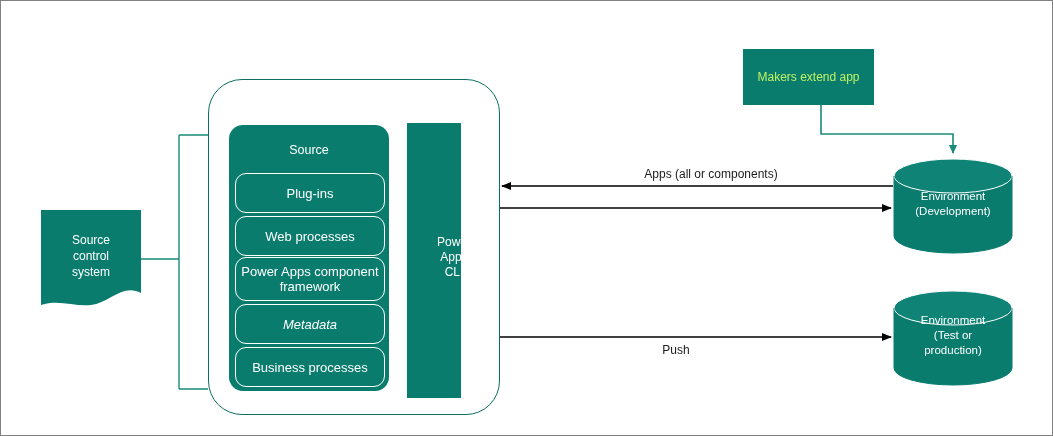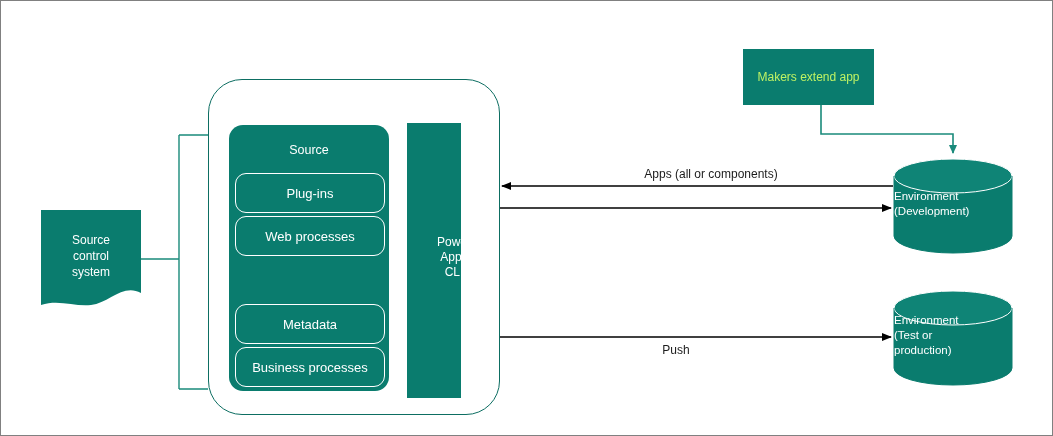--- a/index.html
+++ b/index.html
@@ -105,21 +105,21 @@
     align-items: center;
     justify-content: center;
     text-align: center;
   }
 
   
   .cylinder { width: 118px; height: 94px; }
   .cylinder .cyl-label {
     position: absolute;
     left: 0; right: 0; top: 30px;
-    text-align: left;
+    text-align: center;
     color: #ffffff;
     font-size: 11.5px;
     line-height: 15px;
     z-index: 2;
     pointer-events: none;
   }
   #env-development { left: 893px; top: 158px; }
   #env-test-production { left: 893px; top: 290px; }
   #env-test-production .cyl-label { top: 22px; }
 
@@ -195,21 +195,22 @@
     </div>
   </div>
 
   <div class="abs" id="solution-container"></div>
 
   <div class="abs" id="source-stack"></div>
   <div id="source-stack-label">Source</div>
 
   <div class="artifact-item" style="top:172px; height:38px;">Plug-ins</div>
   <div class="artifact-item" style="top:215px; height:38px;">Web processes</div>
-  <div class="artifact-item" style="top:303px; height:38px;">Metadata</div>
+  <div class="artifact-item" style="top:256px; height:42px;">Power Apps component framework</div>
+  <div class="artifact-item" style="top:303px; height:38px;font-style:italic;">Metadata</div>
   <div class="artifact-item" style="top:346px; height:38px;">Business processes</div>
 
   <div class="abs" id="power-apps-cli"></div>
   <div id="power-apps-cli-label">
     <div>Power</div>
     <div>Apps</div>
     <div>CLI</div>
   </div>
 
   <div class="abs" id="makers-extend-app">Makers extend  app</div>

